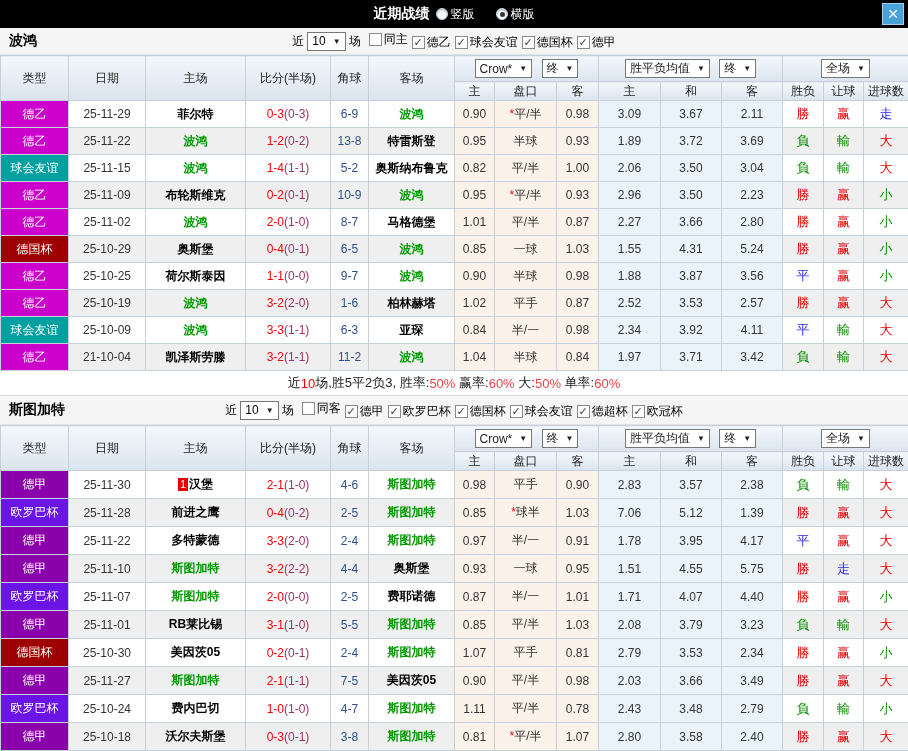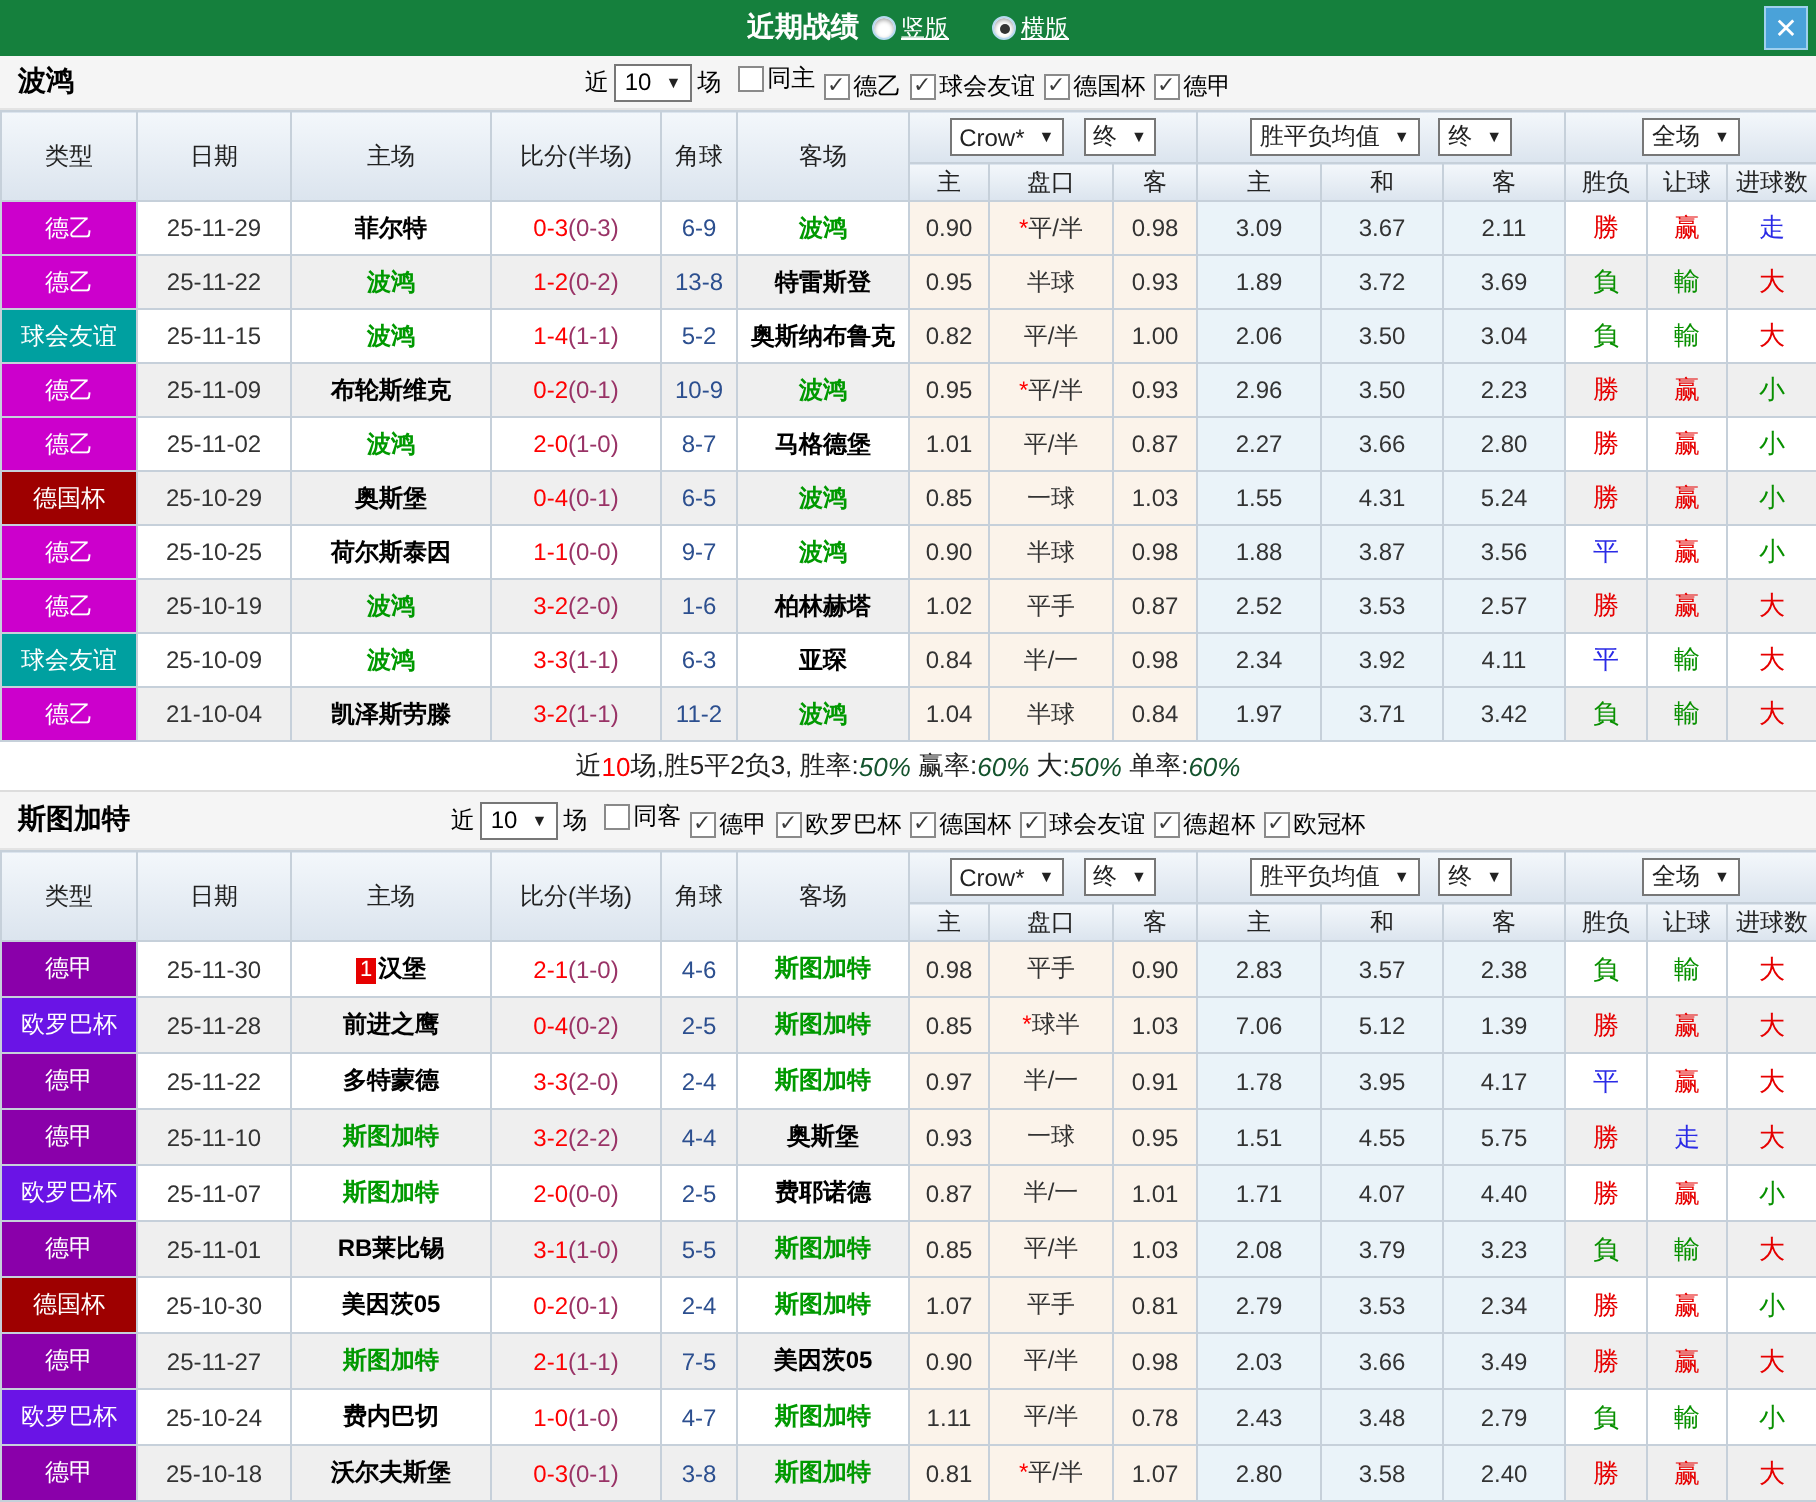--- a/index.html
+++ b/index.html
@@ -3,25 +3,25 @@
 <meta charset="utf-8">
 <style>
   * { box-sizing: border-box; }
   html,body { margin:0; padding:0; }
   body {
     width:908px; height:751px; background:#fff; overflow:hidden;
     font-family:"Liberation Sans","DejaVu Sans",sans-serif; font-size:12px; color:#000;
   }
   
   .titlebar {
-    height:28px; background:#15803d; position:relative;
+    height:28px; background:#000000; position:relative;
     display:flex; align-items:center; justify-content:center; color:#fff;
   }
   .titlebar .title { font-size:14px; font-weight:bold; margin-right:6px; }
-  .radio-group { display:flex; gap:21px; font-size:12px;text-decoration:underline; }
+  .radio-group { display:flex; gap:21px; font-size:12px; }
   .radio-item { display:inline-flex; align-items:center; gap:3px; cursor:pointer; }
   .radio {
     width:12px; height:12px; border-radius:50%; background:#fff;
     border:1px solid #b7d9ef; box-shadow:inset 0 1px 2px rgba(0,0,0,.35);
     display:inline-block; position:relative;
   }
   .radio.checked::after {
     content:""; position:absolute; left:3px; top:3px; width:5px; height:5px;
     border-radius:50%; background:#333;
   }
@@ -78,21 +78,21 @@
     display:inline-block; background:#e60000; color:#fff;
     font-size:11px; line-height:13px; padding:0 2px; margin-right:1px;
   }
   td.res { font-size:13px; }
   .res-r { color:#e60000; } .res-g { color:#089000; } .res-b { color:#2a2ae6; }
   
   .summary {
     height:24px; display:flex; align-items:center; justify-content:center;
     font-size:13px; background:#fff;
   }
-  .sum-k { color:#222; } .sum-r { color:#ff0000; } .sum-b { color:#14532d;font-style:italic; }
+  .sum-k { color:#222; } .sum-r { color:#ff0000; } .sum-b { color:#ef4444; }
   .summary span { white-space:pre; }
 </style>
 </head>
 <body>
 
 <div class="titlebar">
   <span class="title">近期战绩</span>
   <span class="radio-group">
     <span class="radio-item">
       <span class="radio"></span>

